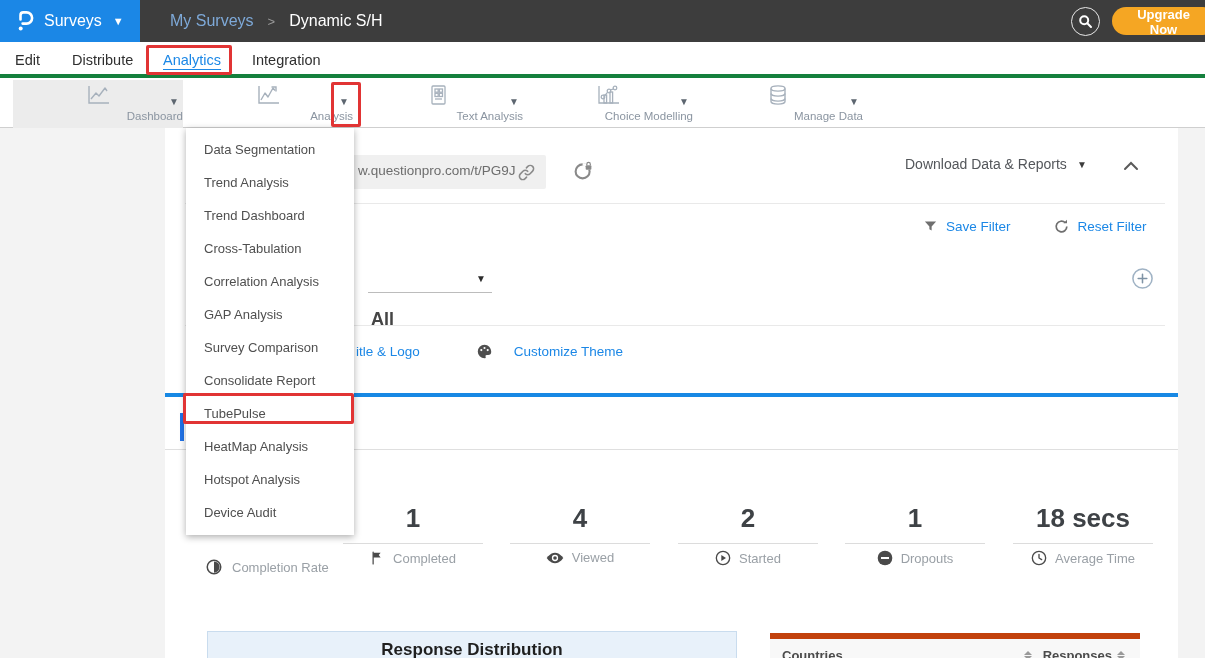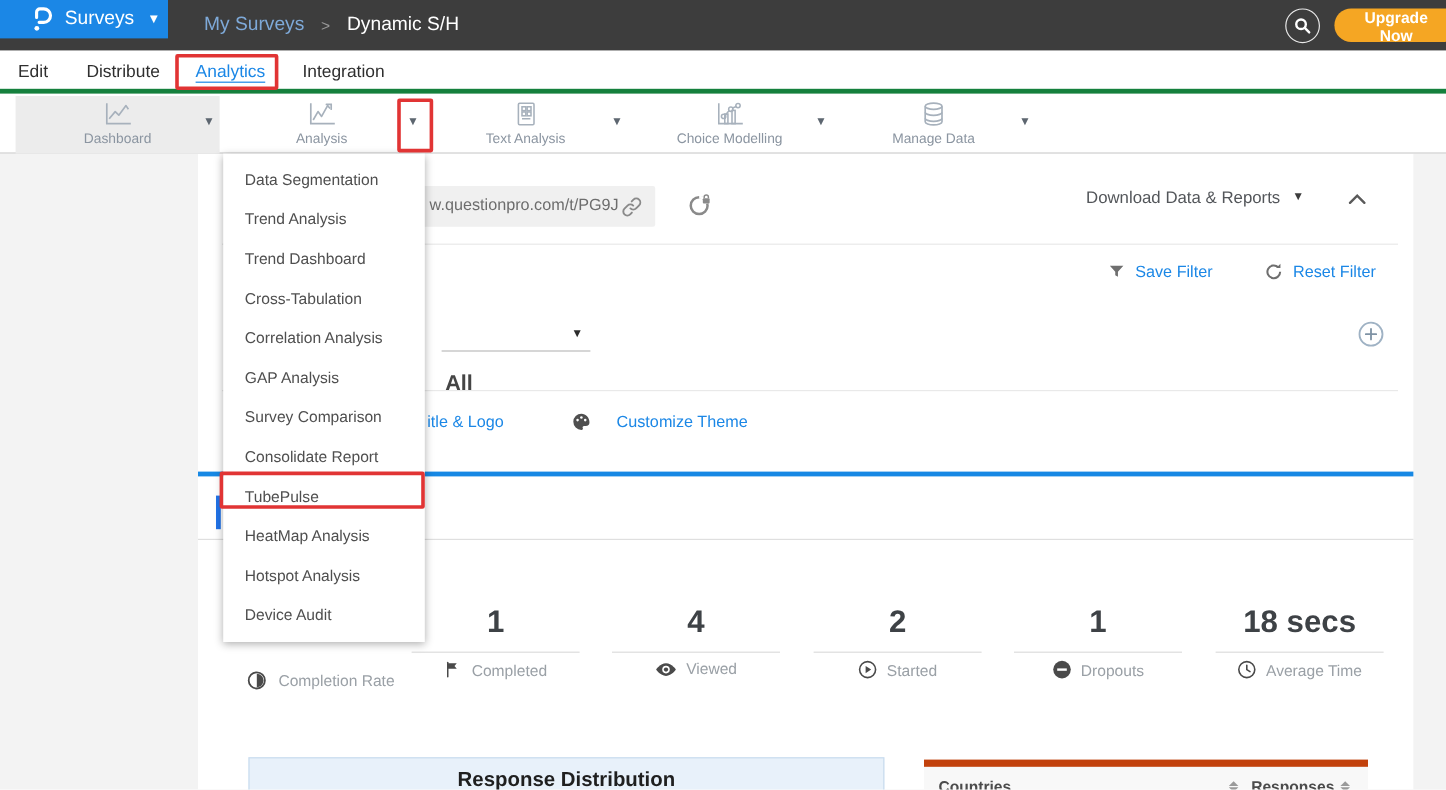--- a/index.html
+++ b/index.html
@@ -1,41 +1,41 @@
 <!DOCTYPE html>
 <html><head>
 <meta charset="utf-8">
 <style>
   * { margin:0; padding:0; box-sizing:border-box; }
   html,body { width:1205px; height:658px; overflow:hidden; }
   body { font-family:"Liberation Sans","DejaVu Sans",sans-serif; position:relative; background:#f3f3f3; }
 
   
   .topbar { position:absolute; left:0; top:0; width:1205px; height:42px; background:#3d3d3d; z-index:20; }
-  .logo-block { position:absolute; left:0; top:0; width:140px; height:32px; background:#1b87e6; display:flex; align-items:center; padding-left:24px; gap:9px; cursor:pointer; }
+  .logo-block { position:absolute; left:0; top:0; width:140px; height:42px; background:#1b87e6; display:flex; align-items:center; padding-left:14px; gap:9px; cursor:pointer; }
   .logo-block .app-label { color:#fff; font-size:16px; }
   .logo-block .caret { color:#fff; font-size:11px; margin-left:2px; }
   .breadcrumb { position:absolute; left:170px; top:0; height:42px; display:flex; align-items:center; gap:14px; font-size:16px; }
   .crumb-parent { color:#7ea9d8; cursor:pointer; }
   .crumb-sep { color:#9a9a9a; font-size:13px; }
   .crumb-current { color:#ffffff; }
   .search-btn { position:absolute; left:1071px; top:7px; width:29px; height:29px; border:1.5px solid #e8e8e8; border-radius:50%; display:flex; align-items:center; justify-content:center; cursor:pointer; }
   .upgrade-btn { position:absolute; left:1112px; top:7px; width:105px; height:28px; background:#f5a623; border:none; border-radius:15px; color:#fff; font-weight:bold; font-size:13px; padding:0 14px 0 12px; cursor:pointer; font-family:inherit; }
 
   
   .navrow { position:absolute; left:0; top:42px; width:1205px; height:36px; background:#fff; border-bottom:4px solid #15803d; z-index:18;text-decoration:underline; }
   .nav-item { position:absolute; top:0; height:36px; display:flex; align-items:center; font-size:14.5px; color:#2f2f2f; cursor:pointer; }
   .nav-item.active { color:#1b87e6; text-decoration:underline; text-underline-offset:4px; }
 
   
   .toolbar { position:absolute; left:0; top:78px; width:1205px; height:50px; background:#fff; border-bottom:1px solid #cfcfcf; z-index:16; }
   .tool-item { position:absolute; top:2px; width:170px; height:48px; cursor:pointer; }
   .tool-item.selected { background:#ececec; }
   .tool-icon { position:absolute; left:0; right:0; top:4px; display:flex; justify-content:center; }
-  .tool-label { position:absolute; left:0; right:0; bottom:6px; text-align:center; font-size:11.5px; color:#8b95a1; }
+  .tool-label { position:absolute; left:0; right:0; bottom:6px; text-align:right; font-size:11.5px; color:#8b95a1; }
   .tool-caret { position:absolute; right:4px; top:16px; font-size:10px; color:#5d6670; }
 
   
   .card { position:absolute; left:165px; top:128px; width:1013px; height:530px; background:#fff; }
   .gutter { position:absolute; left:1178px; top:128px; width:27px; height:530px; background:#f3f3f3; }
 
   .url-box { position:absolute; left:125px; top:27px; width:256px; height:34px; background:#f0f0f0; border-radius:2px; }
   .url-text { position:absolute; left:193px; top:35px; font-size:13.5px; color:#6d6d6d; }
   .link-icon { position:absolute; left:352px; top:35px; }
   .globe-icon { position:absolute; left:408px; top:32px; cursor:pointer; }

